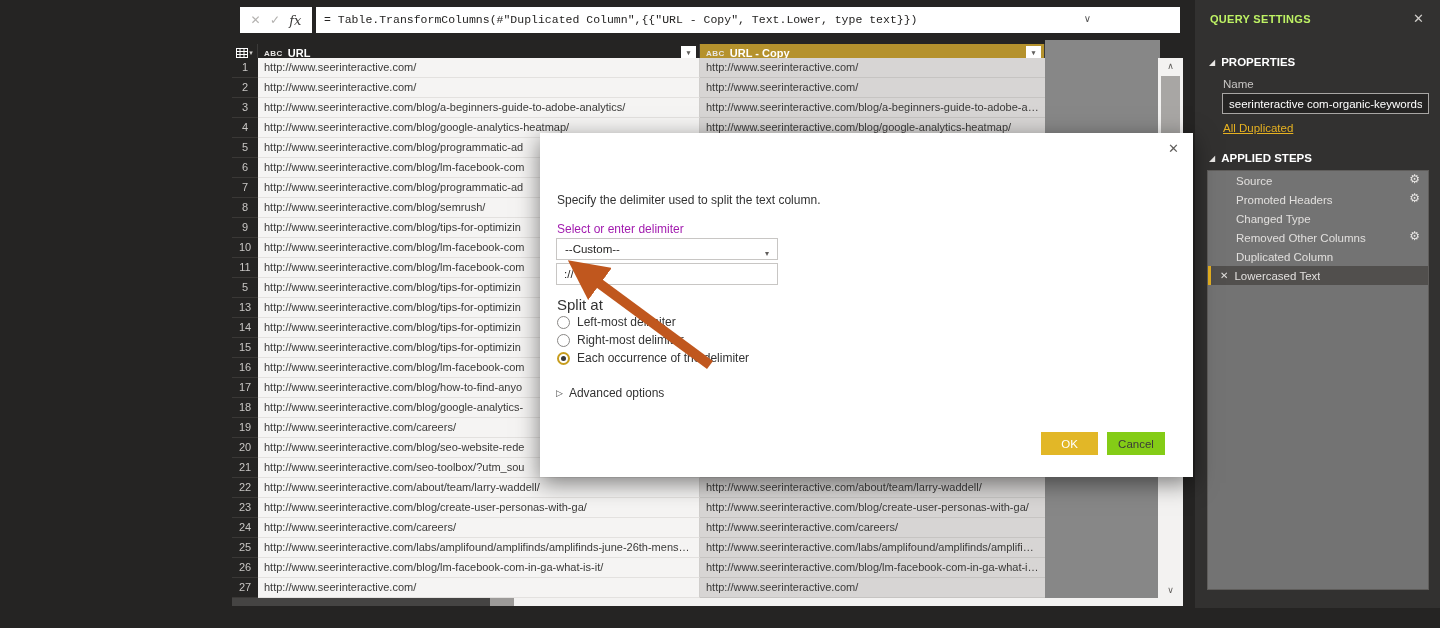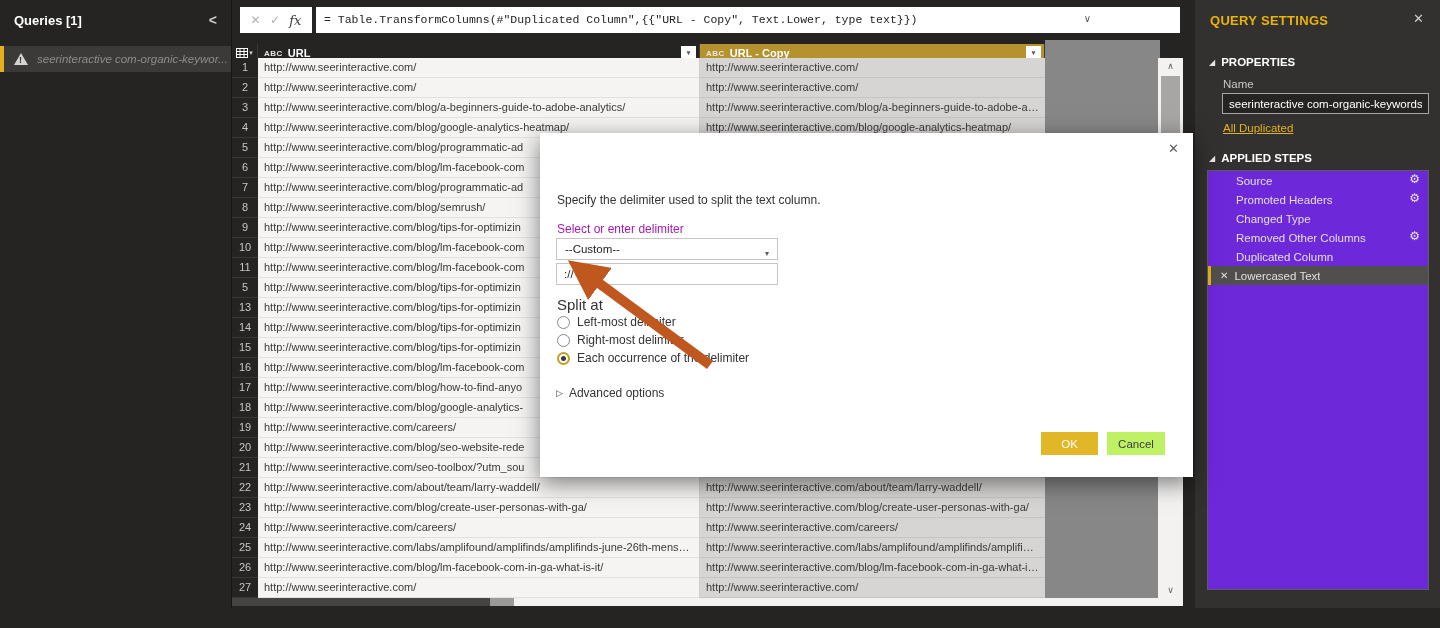--- a/index.html
+++ b/index.html
@@ -96,78 +96,64 @@
   .radio.on { border:2px solid #c79d1e; }
   .radio.on::after { content:""; position:absolute; left:2px; top:2px; width:5px; height:5px;
                      border-radius:50%; background:#3a3a3a; }
   .radio-label { font-size:12px; color:#333; }
   .dlg-adv { position:absolute; left:16px; top:253px; font-size:12px; color:#333;
              display:flex; align-items:center; gap:6px; }
   .adv-tri { font-size:9px; color:#444; }
   .dlg-ok { position:absolute; right:95px; bottom:22px; width:57px; height:23px; background:#e2b727;
             color:#ffffff; font-size:11.5px; display:flex; align-items:center; justify-content:center;
             cursor:pointer; }
-  .dlg-cancel { position:absolute; right:28px; bottom:22px; width:58px; height:23px; background:#bef264;
+  .dlg-cancel { position:absolute; right:28px; bottom:22px; width:58px; height:23px; background:#84cc16;
                 color:#3b3a39; font-size:11.5px; display:flex; align-items:center; justify-content:center;
                 cursor:pointer; }
 
   .arrow-svg { position:absolute; left:540px; top:230px; z-index:11; overflow:visible;
                pointer-events:none; }
 
   
   .qs { position:absolute; left:1195px; top:0; width:245px; height:608px; background:#323130; }
-  .qs-title { position:absolute; left:15px; top:13px; color:#eab308; font-weight:bold;
-              font-size:13px; letter-spacing:0.3px; }
+  .qs-title { position:absolute; left:15px; top:13px; color:#bef264; font-weight:bold;
+              font-size:11px; letter-spacing:0.3px; }
   .qs-close { position:absolute; right:16px; top:11px; color:#d0cecb; font-size:13px; cursor:pointer; }
   .qs-sec { position:absolute; left:14px; display:flex; align-items:center; gap:6px;
             color:#ffffff; font-weight:bold; font-size:11.5px; }
   .sec-tri { font-family:"DejaVu Sans",sans-serif; font-size:8px; color:#e8e6e4; }
   .qs-props { top:56px; }
   .qs-namelabel { position:absolute; left:28px; top:78px; font-size:11.5px; color:#c8c6c4; }
   .qs-nameinput { position:absolute; left:27px; top:93px; width:207px; height:21px; background:#252423;
                   border:1px solid #a8a6a4; color:#ffffff; font-size:11.5px; padding:0 6px;
                   font-family:"Liberation Sans",sans-serif; white-space:nowrap; overflow:hidden; }
   .qs-allprops { position:absolute; left:28px; top:122px; font-size:11.5px; color:#e6b121;
                  text-decoration:underline; cursor:pointer; }
   .qs-steps-h { top:152px; }
   .steps-box { position:absolute; left:12px; top:170px; width:222px; height:420px;
-               background:#6d28d9; border:1px solid #5f5d5b; }
+               background:#737373; border:1px solid #5f5d5b; }
   .step { position:relative; height:19px; display:flex; align-items:center; padding-left:28px;
           color:#e1dfdd; font-size:11.5px; cursor:pointer; }
   .step.sel { background:#514f4d; border-left:3px solid #e6b121; padding-left:9px; }
   .step-label { white-space:nowrap; overflow:hidden; }
   .step-gear { position:absolute; right:8px; top:1px; color:#e8e6e4; font-size:12px;
                font-family:"DejaVu Sans",sans-serif; }
   .step-x { color:#e1dfdd; font-size:10px; margin-right:6px; }
 
   
   .statusbar { position:absolute; left:0; top:608px; width:1440px; height:20px; background:#1e1d1c;
                display:flex; justify-content:space-between; align-items:center; padding:0 9px;
                border-top:1px solid #121110; }
   .status-left, .status-right { color:#ffffff; font-size:10.5px; letter-spacing:0.2px; }
 </style>
 </head>
 <body>
 
 <div class="app">
 
-  <div class="sidebar">
-    <div class="sb-header">
-      <span class="sb-title">Queries [1]</span>
-      <span class="sb-collapse">&lt;</span>
-    </div>
-    <div>
-        <div class="qitem">
-          <span class="warn">
-            <span class="warn-ex">!</span>
-          </span>
-          <span class="qitem-label">seerinteractive com-organic-keywor...</span>
-        </div>
-      </div>
-  </div>
 
   <div class="fbar">
     <div class="fx-box">
       <span class="fx-x">✕</span>
       <span class="fx-check">✓</span>
       <span class="fx-fx">fx</span>
     </div>
     <div class="f-input">= Table.TransformColumns(#"Duplicated Column",{{"URL - Copy", Text.Lower, type text}})</div>
     <span class="f-caret">∨</span>
   </div>

